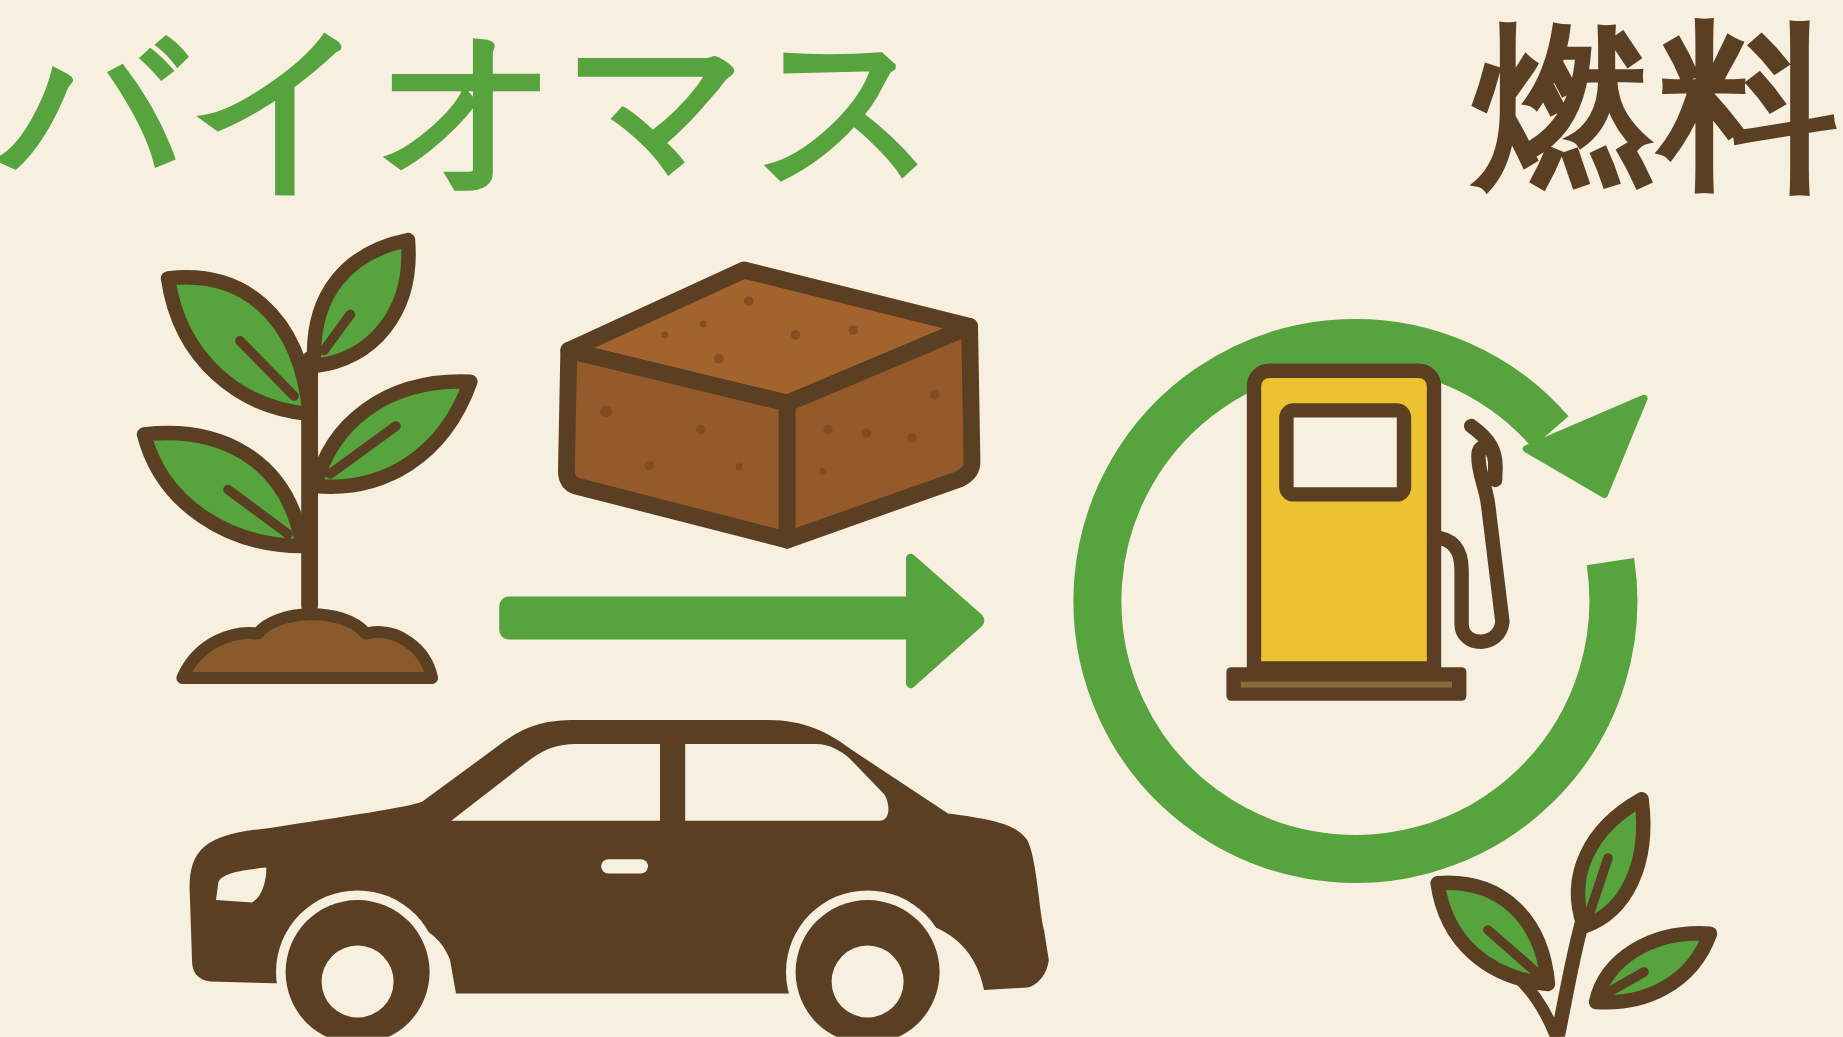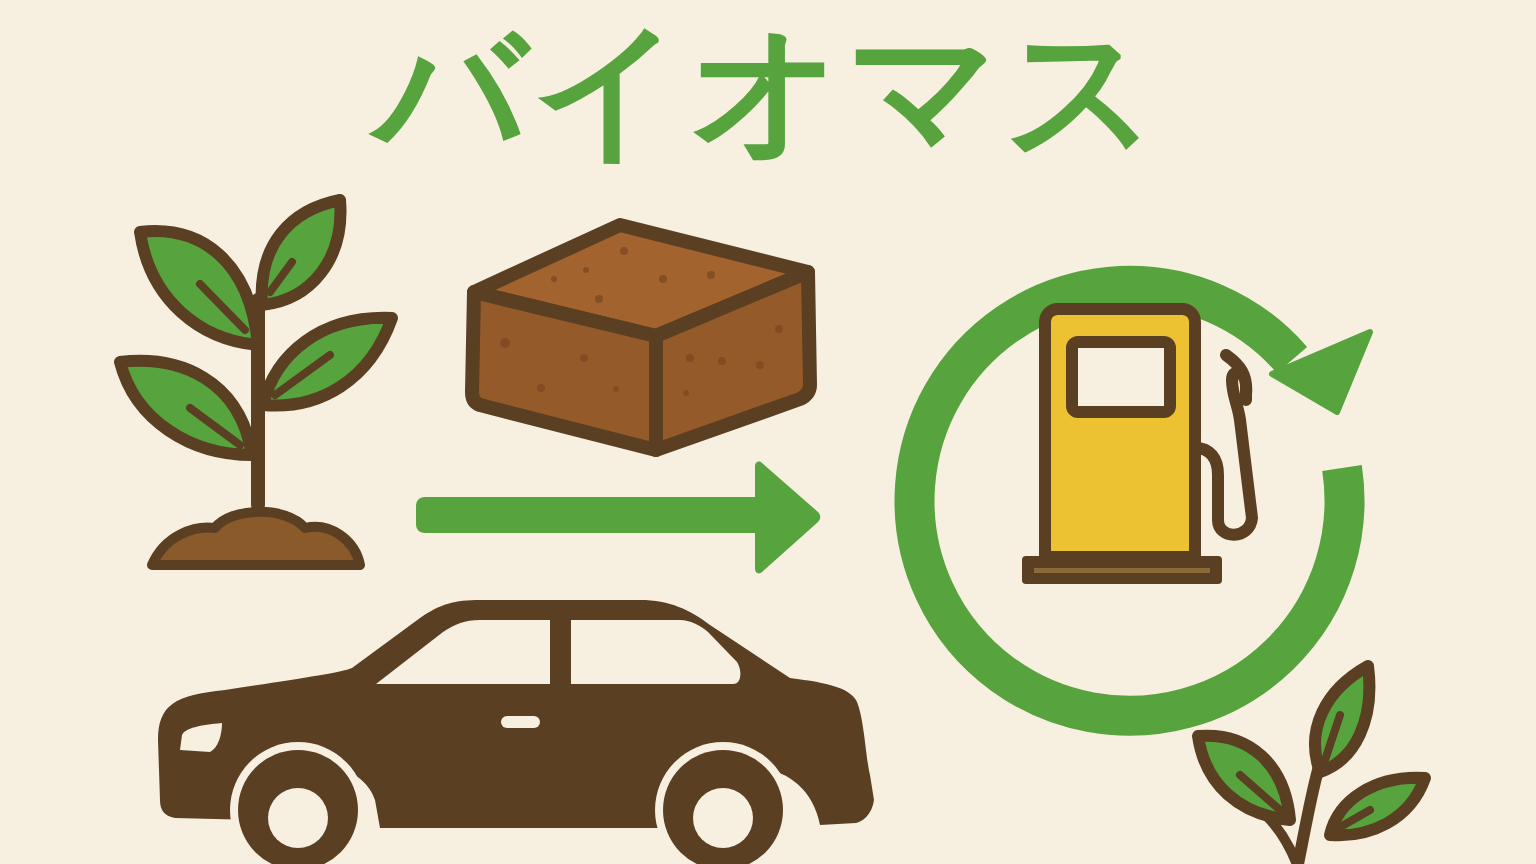--- a/index.html
+++ b/index.html
@@ -4,34 +4,35 @@
   <style>
     html, body { margin: 0; padding: 0; }
     body {
       width: 1536px; height: 864px; overflow: hidden;
       background: #f7efe0;
       position: relative;
       font-family: "DejaVu Sans", sans-serif;
     }
     .title {
       position: absolute; left: 0; top: 0; width: 1536px; height: 180px;
-      display: flex; justify-content: center; align-items: center;
+      display: flex; justify-content: space-between; align-items: center;
       font-family: "DejaVu Sans", sans-serif;
       font-weight: bold; font-size: 150px; letter-spacing: 4px;
       line-height: 1;
     }
     .title .green { color: #57a33d; }
     .title .brown { color: #5a3f22; }
     svg.art { position: absolute; left: 0; top: 0; }
   </style>
 </head>
 <body>
 
 <div class="title">
   <span class="green">バイオマス</span>
+    <span class="brown">燃料</span>
 </div>
 
 <svg class="art" width="1536" height="864" viewBox="0 0 1536 864">
 
   <g>
 
     <path d="M258 505 L258 300" stroke="#5a3f22" stroke-width="14" fill="none" stroke-linecap="round"></path>
 
     <path d="M140 232 C200 225 250 260 258 345 C200 340 150 300 140 232 Z" fill="#57a33d" stroke="#5a3f22" stroke-width="12" stroke-linejoin="round"></path>
     <path d="M200 284 L245 330" stroke="#5a3f22" stroke-width="8" stroke-linecap="round"></path>

